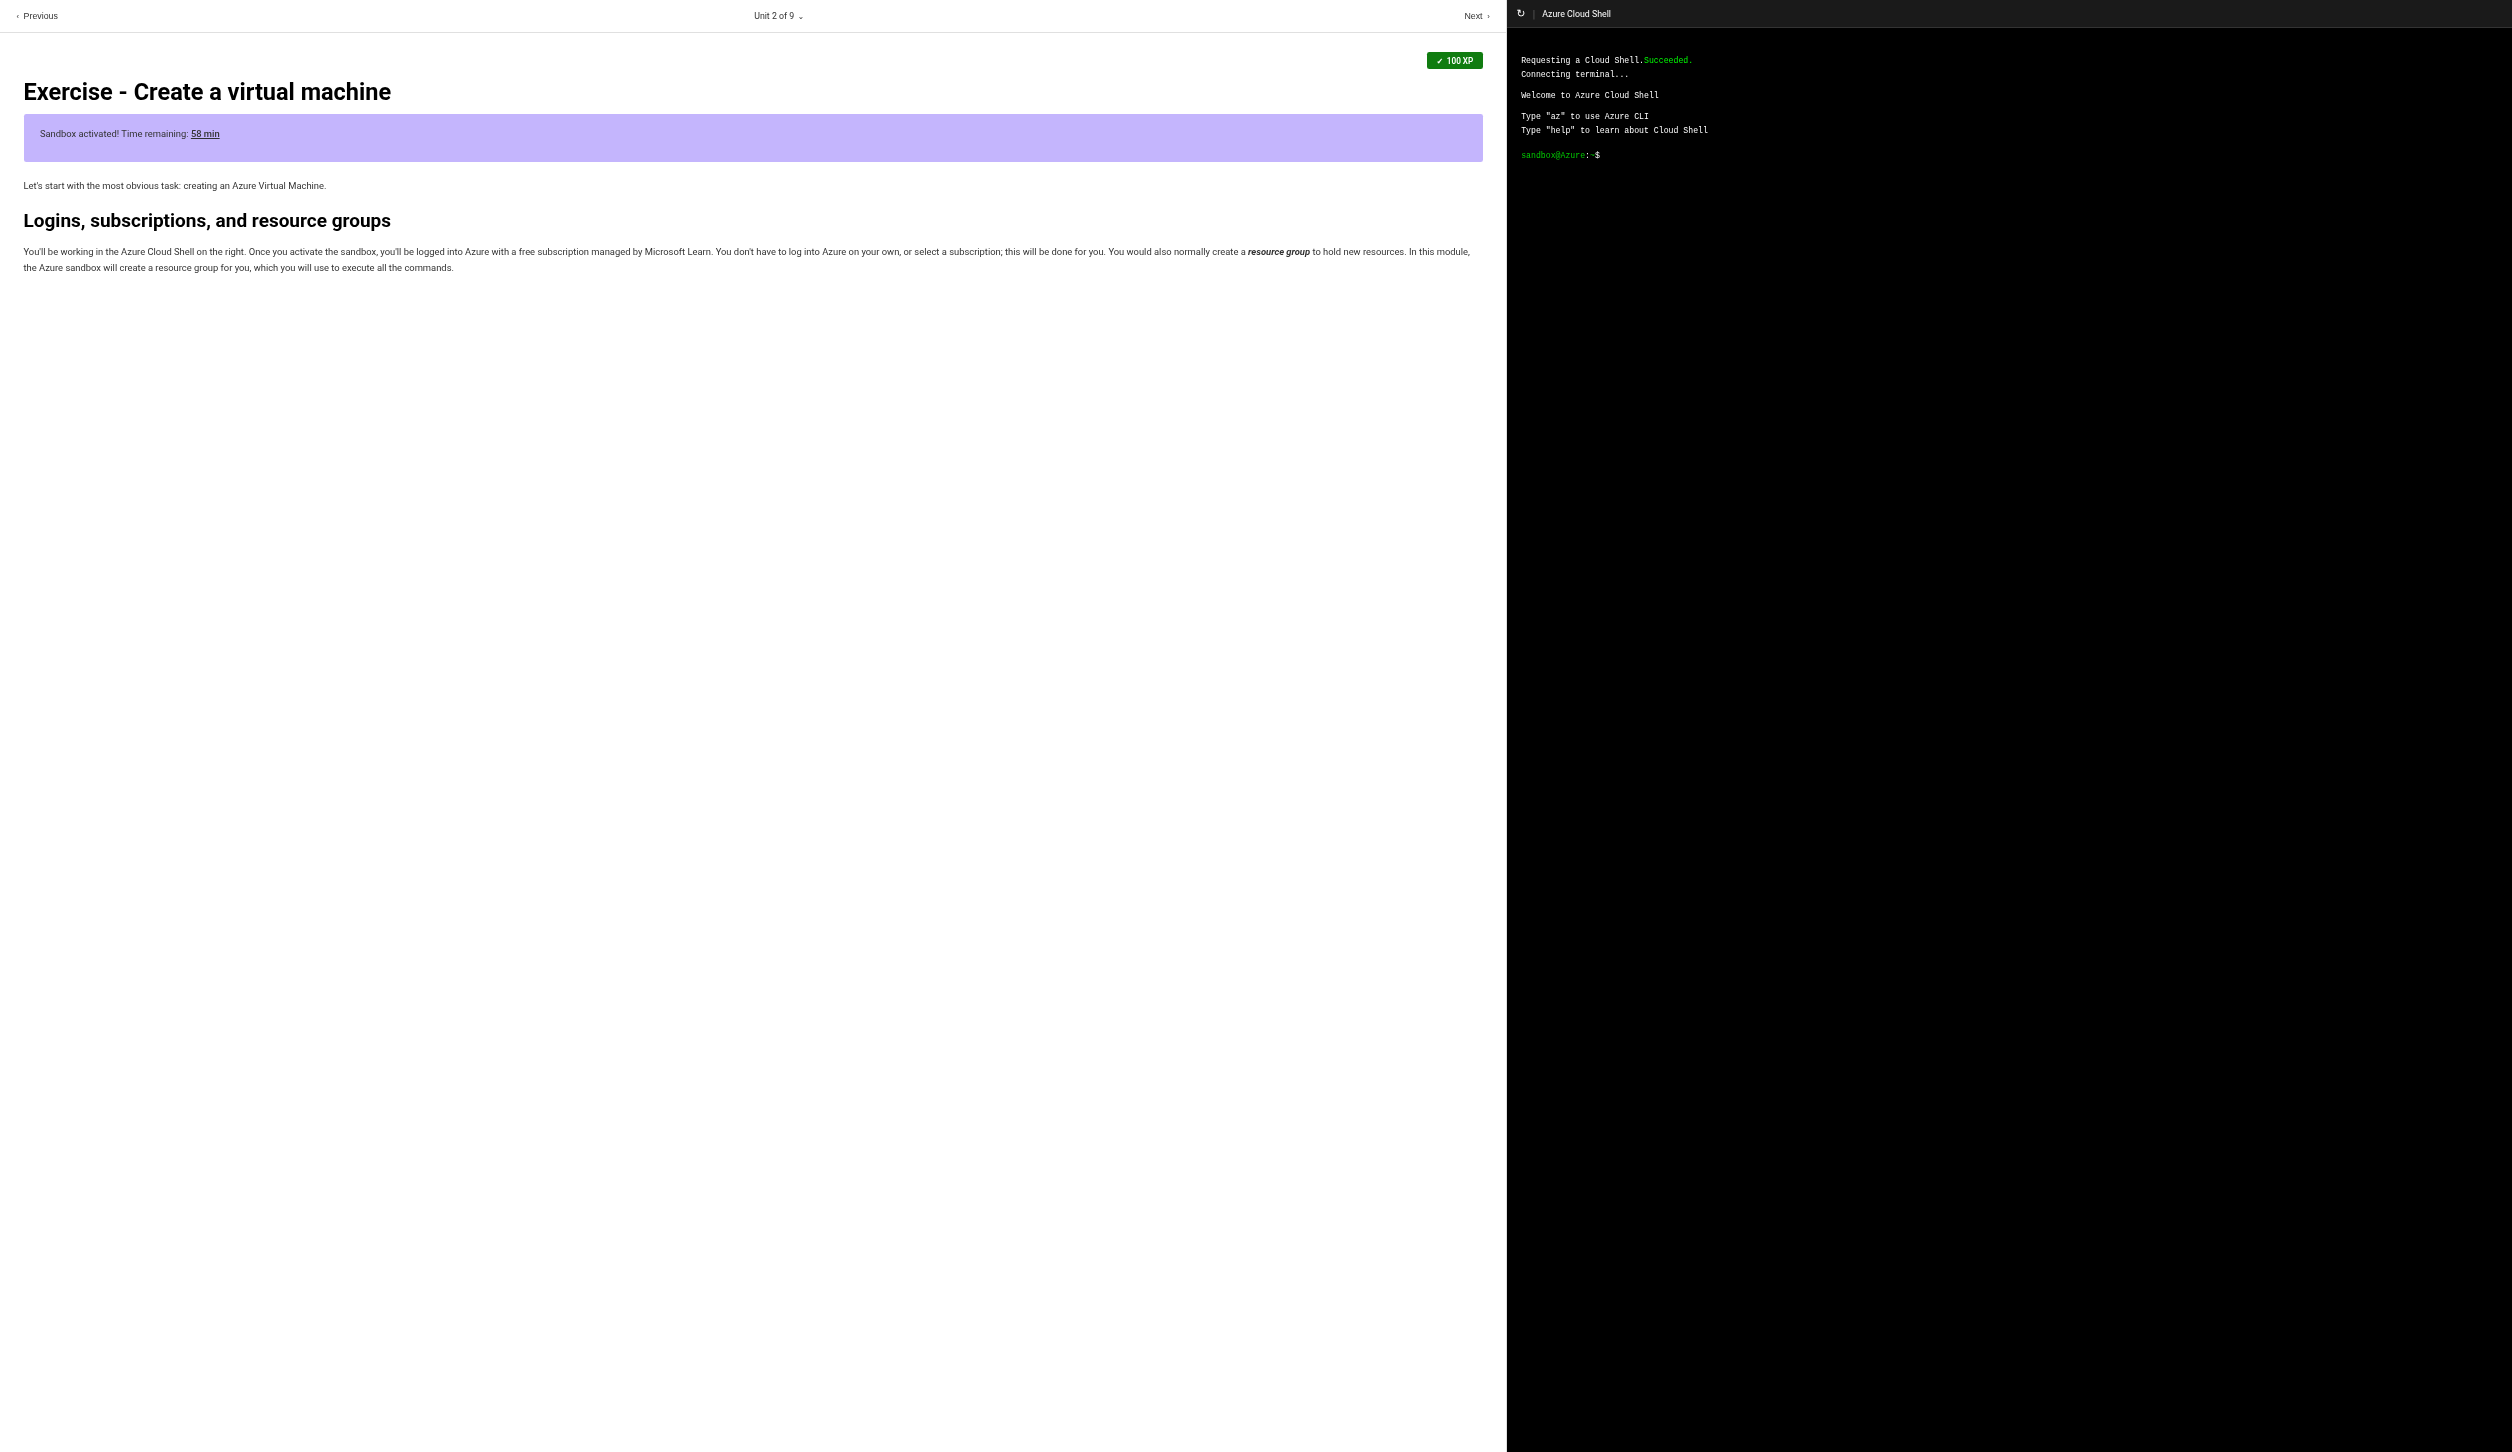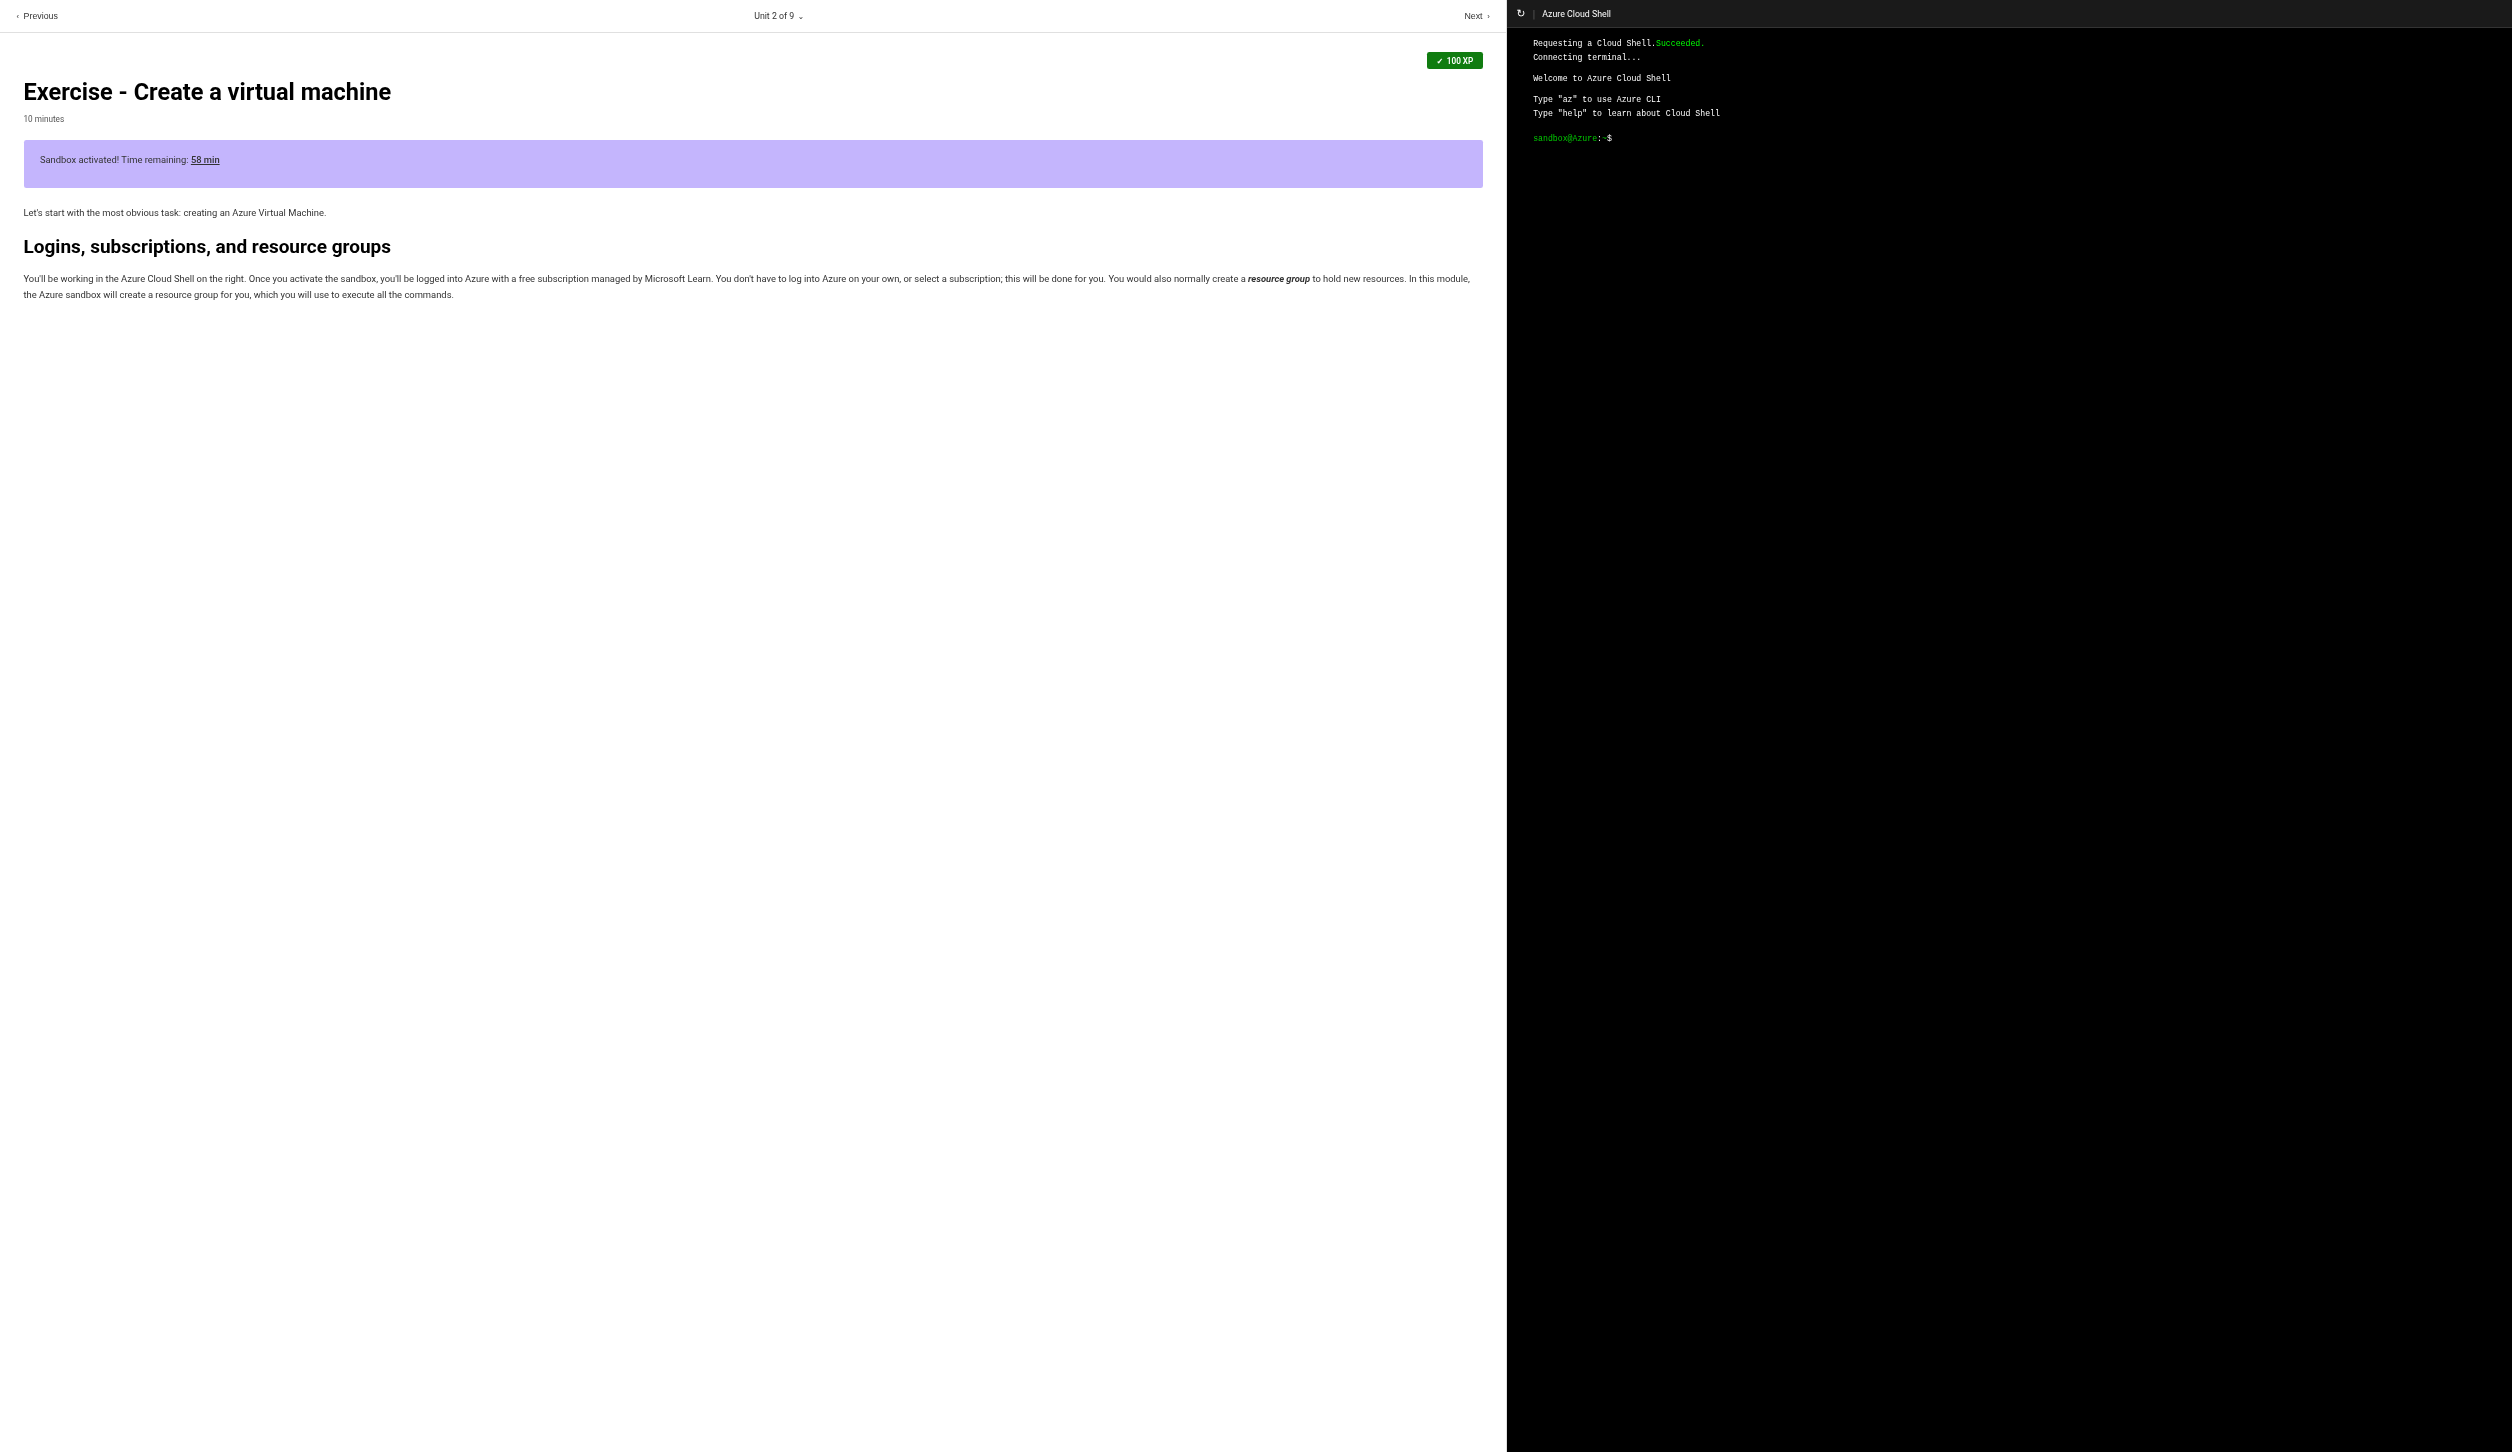--- a/index.html
+++ b/index.html
@@ -207,26 +207,25 @@
     }
 
     .terminal-title {
       color: #fff;
       font-size: 8.8px;
       font-weight: 400;
     }
 
     .terminal-body {
       flex: 1;
-      padding: 9px 14px;
+      padding: 26px 14px;
       font-family: 'Courier New', Courier, monospace;
       font-size: 8.2px;
       line-height: 1.7;
       overflow-y: auto;
-      margin-left: 12px;
     }
 
     .terminal-line {
       color: #fff;
       white-space: pre;
     }
 
     .terminal-line .green {
       color: #00ff00;
     }
@@ -297,21 +296,20 @@
 
     <div class="xp-badge-container">
       <div class="xp-badge">
         <span class="checkmark">✓</span>
         <span>100 XP</span>
       </div>
     </div>
 
     <h1 class="page-title">Exercise - Create a virtual machine</h1>
 
-    <div class="time-indicator">10 minutes</div>
 
     <div class="sandbox-box">
       <div class="sandbox-time-row">
         <span>Sandbox activated! Time remaining:</span>
         <span class="sandbox-time-value">58 min</span>
       </div>
     </div>
 
     <div class="body-text">Let's start with the most obvious task: creating an Azure Virtual Machine.</div>
 

